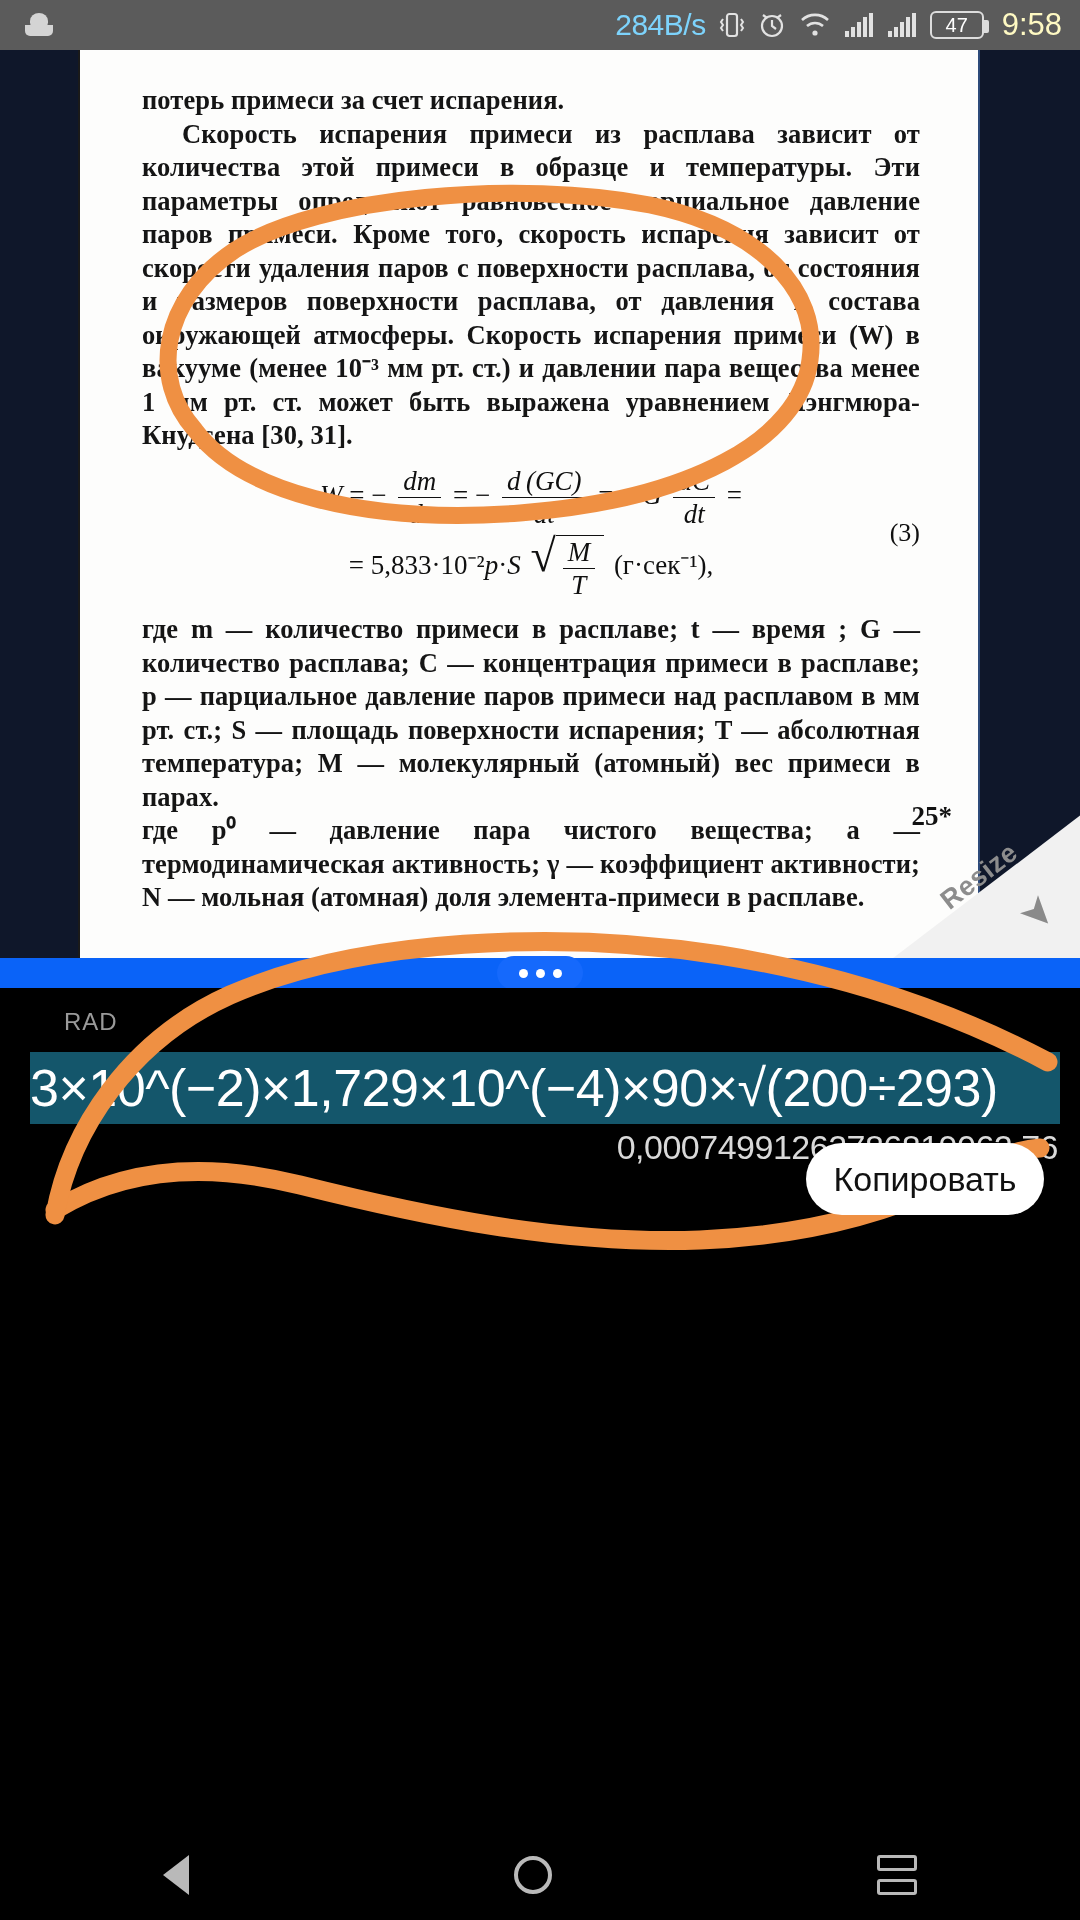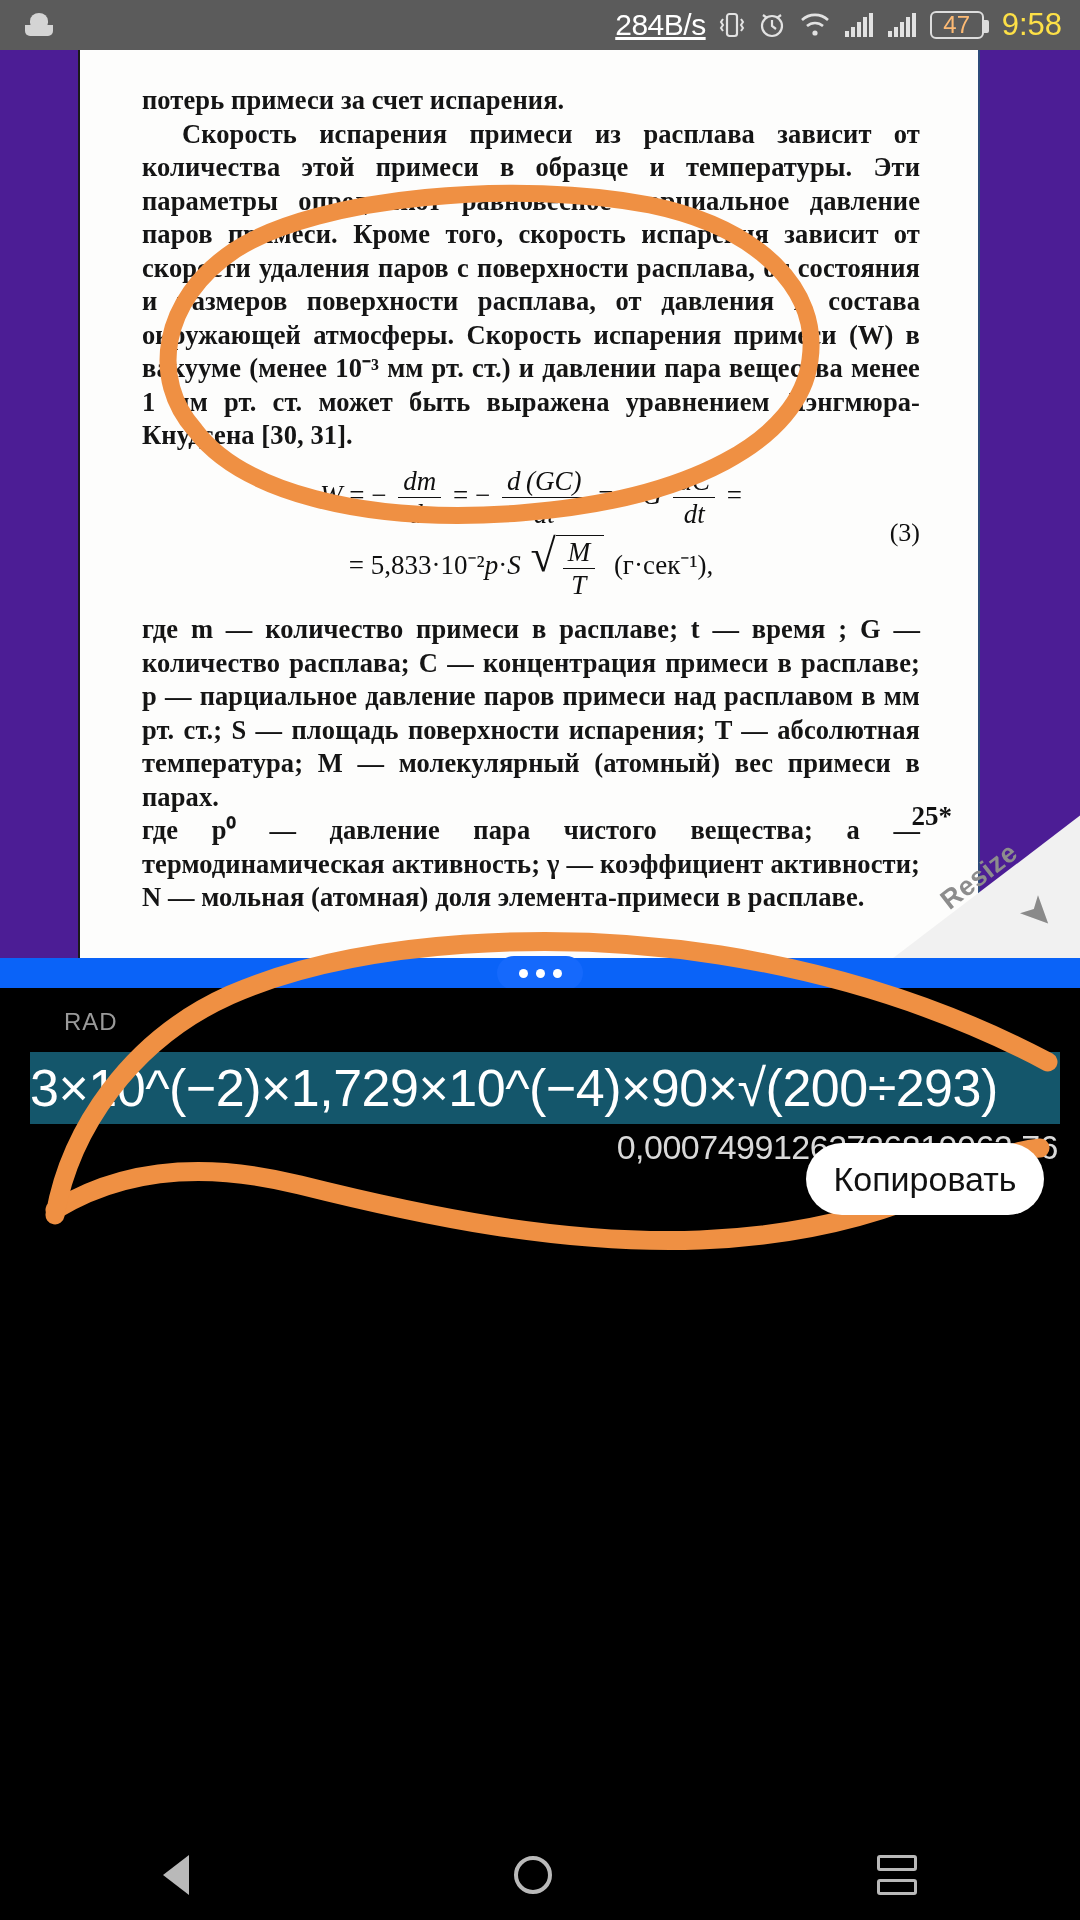--- a/index.html
+++ b/index.html
@@ -11,31 +11,31 @@
   .statusbar { position:absolute; left:0; top:0; width:1080px; height:50px;
                background:#5b5b5b; display:flex; align-items:center; }
   .sb-left { padding-left:22px; display:flex; align-items:center; }
   .cloud-icon { width:34px; height:22px; position:relative; }
   .cloud-icon::before { content:""; position:absolute; left:3px; bottom:0; width:28px; height:11px;
                         background:#d4d4d4; border-radius:0 0 5px 5px; }
   .cloud-icon::after { content:""; position:absolute; left:8px; bottom:7px; width:18px; height:16px;
                        background:#d4d4d4; border-radius:50% 50% 40% 40%; }
   .sb-right { margin-left:auto; display:flex; align-items:center; gap:13px; padding-right:18px;
               color:#e2e2e2; }
-  .sb-text { font-size:30px; letter-spacing:-0.5px; color:#ffffff;text-decoration:underline; }
+  .sb-text { font-size:30px; letter-spacing:-0.5px; color:#7dd3fc; }
   .sb-ico { display:inline-flex; align-items:center; }
   .battery { width:54px; height:28px; border:2.5px solid #ddd; border-radius:6px;
              position:relative; display:flex; align-items:center; justify-content:center; }
   .battery::after{content:"";position:absolute;right:-7px;top:7px;width:5px;height:13px;background:#ddd;border-radius:0 2px 2px 0;}
-  .battery span { font-size:24px; color:#fdba74; line-height:1; }
-  .clock { font-size:31px; color:#fde047; margin-left:5px; }
+  .battery span { font-size:20px; color:#ffffff; line-height:1; }
+  .clock { font-size:31px; color:#fef9c3; margin-left:5px; }
 
   
   .docpane { position:absolute; left:0; top:50px; width:1080px; height:908px;
-             background:#4c1d95; overflow:hidden; }
+             background:#0f172a; overflow:hidden; }
   .page { position:absolute; left:78px; top:0px; width:902px; height:908px;
           background:#fdfdfc; border-left:2px solid #1a1a1a; border-right:2px solid #2d4a7a; }
   .doc-body { position:absolute; left:62px; top:14px; width:778px; color:#151515;
               font-family:"Liberation Serif", serif; }
   .doc-body p { font-size:26.5px; line-height:33.5px; text-align:justify;
                 letter-spacing:0.1px; font-weight:600; }
   .doc-body p.ind { text-indent:40px; }
   .clipline { height:20px; overflow:hidden; }
   .clipline > span { display:block; margin-top:-16px; font-size:26.5px; font-weight:600;
                      color:#6a6a6a; }

